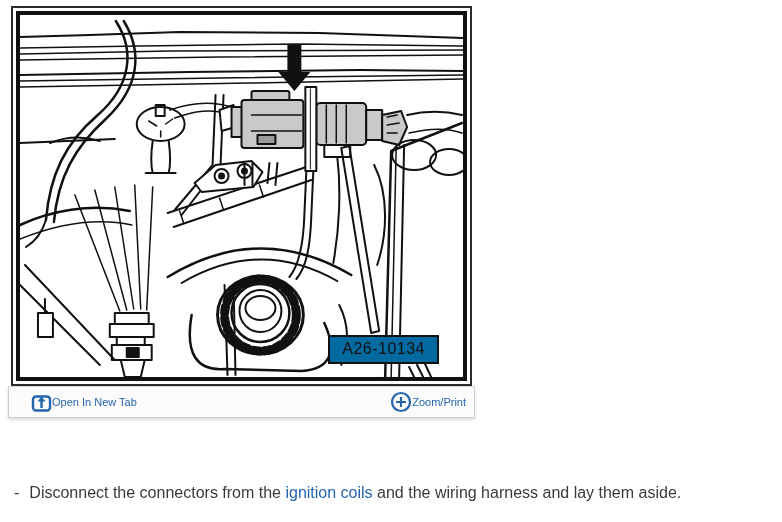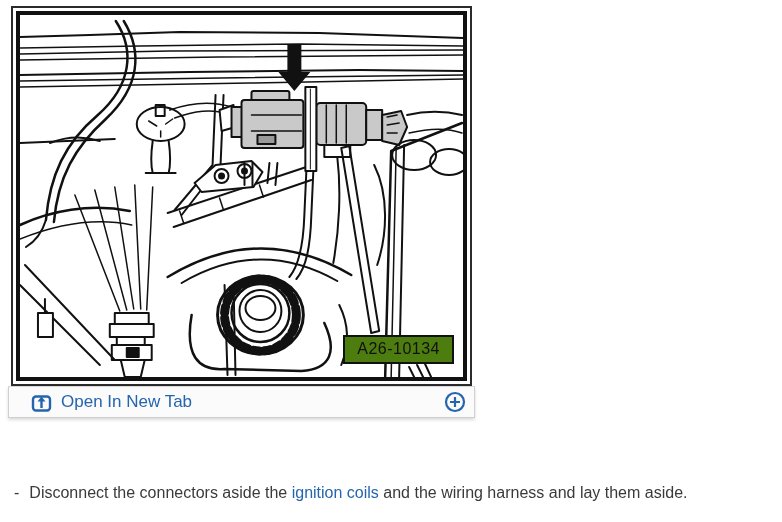--- a/index.html
+++ b/index.html
@@ -6,31 +6,31 @@
   html,body { width:782px; height:522px; background:#ffffff; overflow:hidden;
               font-family:"Liberation Sans", sans-serif; position:relative; }
 
   .viewer { position:absolute; left:8px; top:6px; width:467px; }
 
   .frame-outer { height:380px; margin:0 3px; border:2px solid #2b2b2b;
                  padding:3px; background:#fff; }
   .frame-inner { height:100%; border:4px solid #111; position:relative; background:#fff; }
   .frame-inner svg { display:block; width:100%; height:100%; }
 
-  .figure-label { position:absolute; right:9px; bottom:13px; background:#4d7c0f;
+  .figure-label { position:absolute; right:24px; bottom:13px; background:#0369a1;
                   border:2px solid #111; padding:3px 12px 4px 12px;
                   font-size:16px; letter-spacing:0.5px; color:#111; }
 
   .toolbar { height:32px; width:100%; background:#fbfbfb;
              border:1px solid #cfcfcf; border-top:1px solid #d8d8d8;
              box-shadow:0 2px 3px rgba(0,0,0,0.14);
              display:flex; align-items:center; justify-content:space-between;
              padding:0 8px 0 22px; }
-  .tool-link { display:flex; align-items:center; gap:9px; cursor:pointer;
-               font-size:17px; color:var(--accent); text-decoration:none;justify-content:flex-end; }
+  .tool-link { display:flex; align-items:center; gap:0; cursor:pointer;
+               font-size:11px; color:var(--accent); text-decoration:none;justify-content:flex-end; }
   .tool-link svg { display:block; }
 
   .instruction { position:absolute; left:14px; top:483px; width:762px;
                  font-size:16px; line-height:20px; color:#3a3a3a;
                  display:flex; }
   .instruction .dash { margin-right:10px; }
   .instruction a { color:var(--accent); cursor:pointer; }
 
   :root { --accent:#2565ae; }
 </style>
@@ -174,21 +174,22 @@
       </span>
       <span>Open In New Tab</span>
     </a>
     <a class="tool-link">
       <span>
         <svg width="22" height="22" viewBox="0 0 22 22">
           <circle cx="11" cy="11" r="9" fill="none" stroke="#2565ae" stroke-width="2.2"></circle>
           <path d="M11,6 L11,16 M6,11 L16,11" stroke="#2565ae" stroke-width="2.2"></path>
         </svg>
       </span>
+      <span>Zoom/Print</span>
     </a>
   </div>
 
 </div>
 
 <div class="instruction">
   <span class="dash">-</span>
-  <span><span>Disconnect the connectors aside the </span><a>ignition coils</a><span> and the wiring harness and lay them aside.</span></span>
+  <span><span>Disconnect the connectors from the </span><a>ignition coils</a><span> and the wiring harness and lay them aside.</span></span>
 </div>
 
 </body></html>

